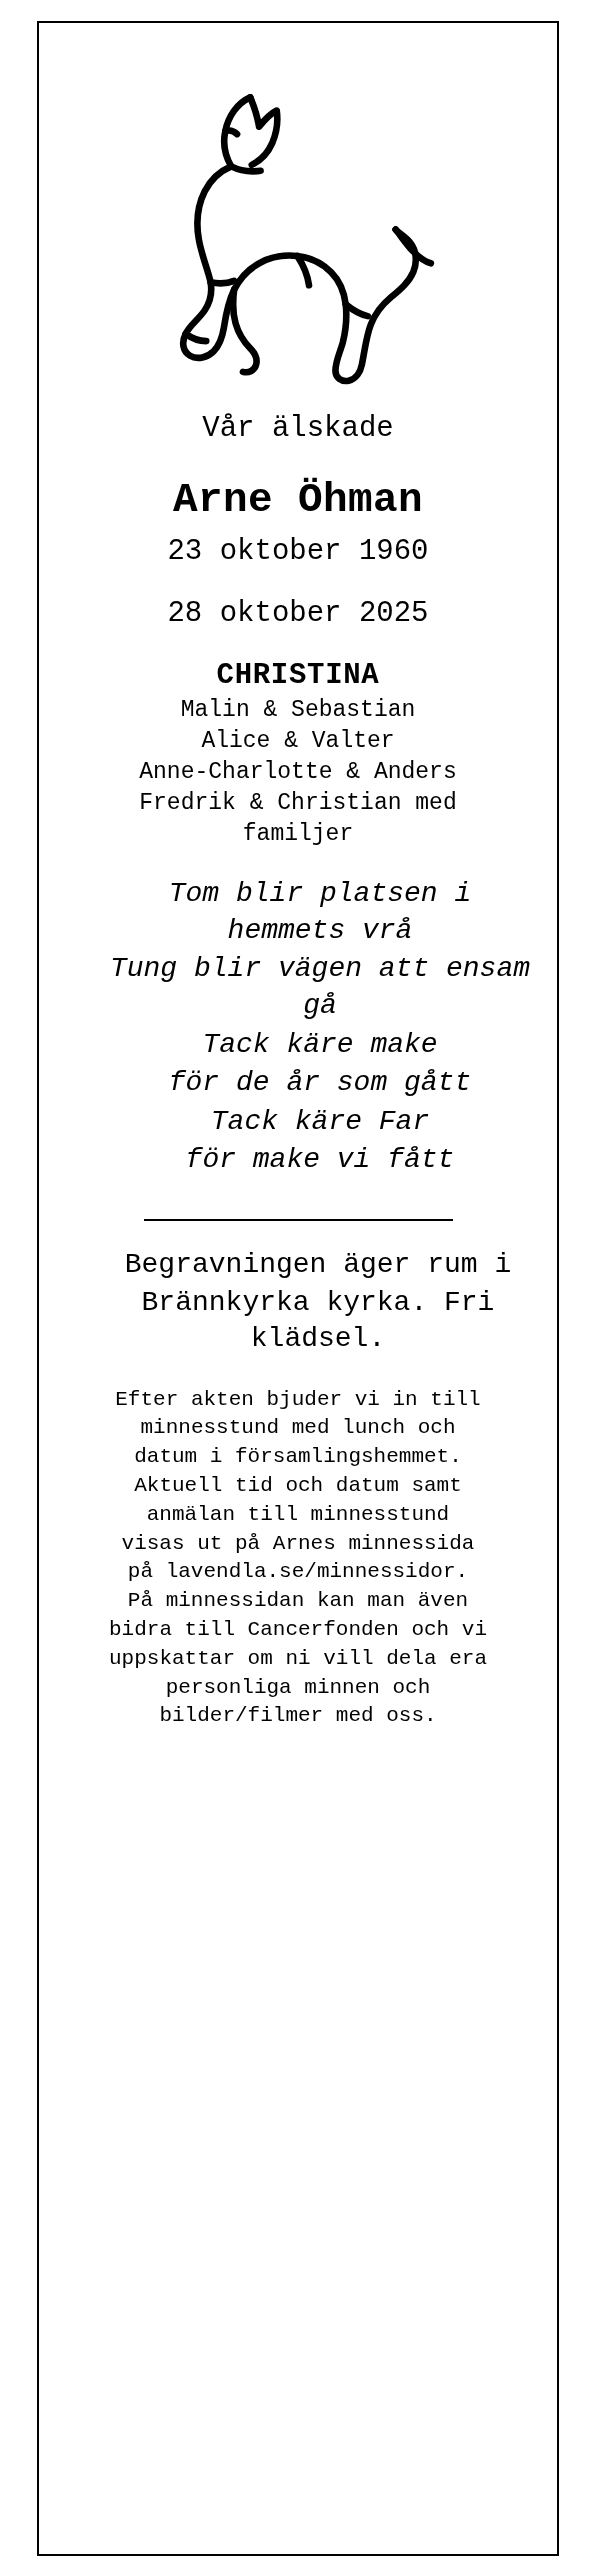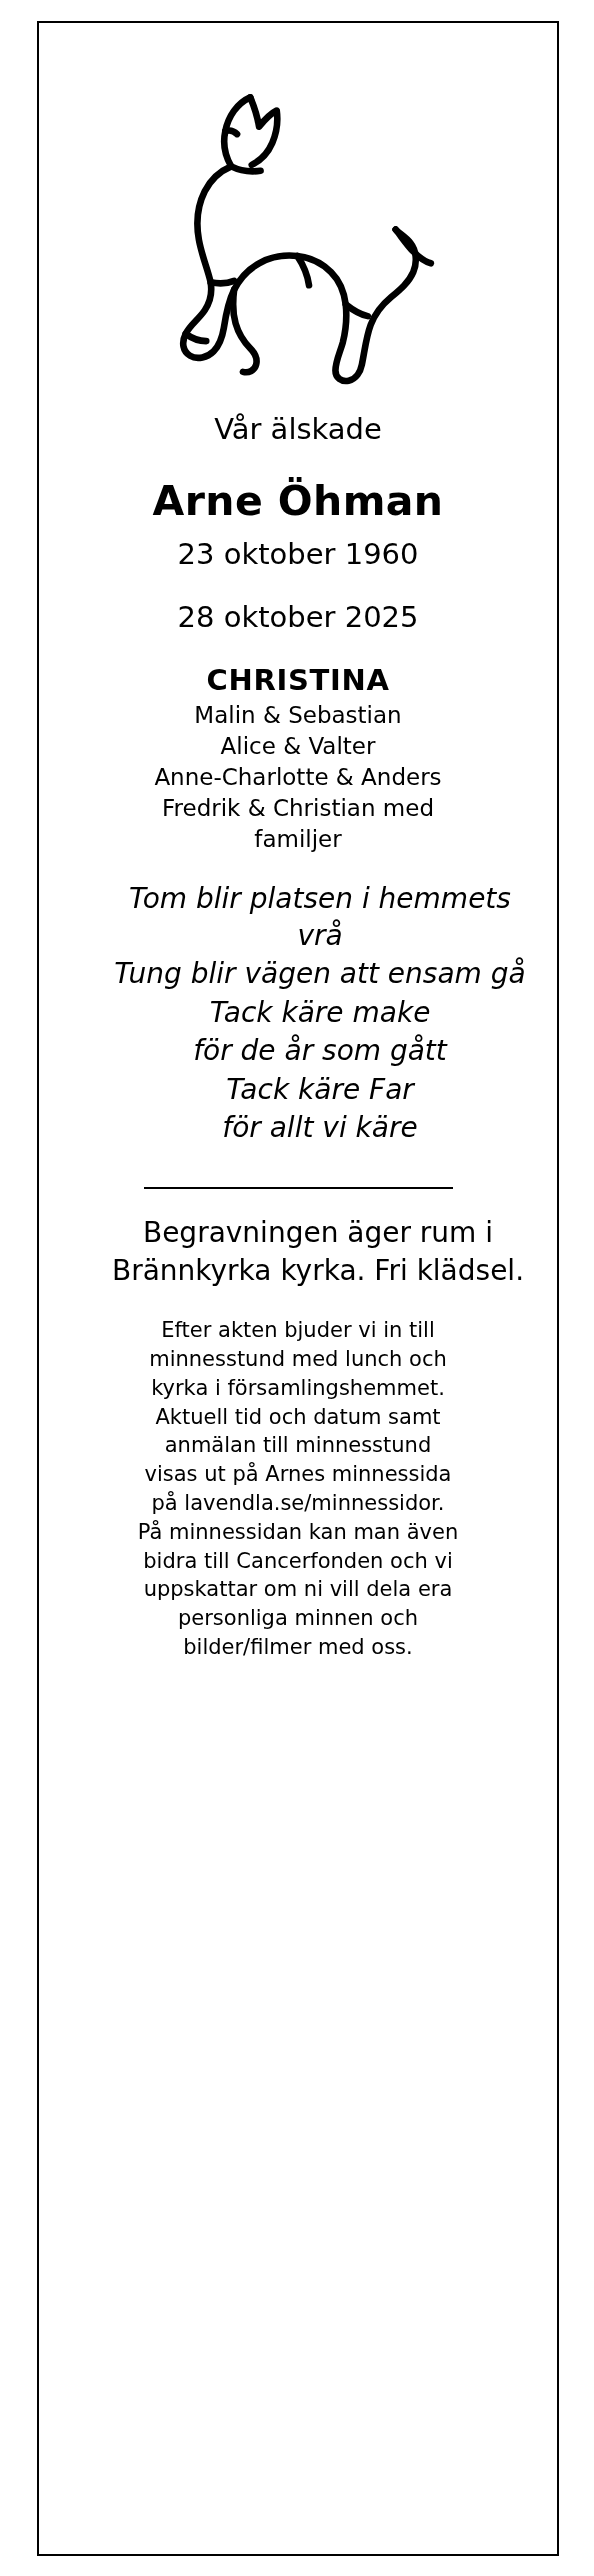--- a/index.html
+++ b/index.html
@@ -11,20 +11,21 @@
     width: 595px;
     font-family: "DejaVu Sans", sans-serif;
     color: #000000;
   }
   .page {
     position: relative;
     width: 595px;
     height: 2576px;
     background: #ffffff;
     box-sizing: border-box;
+    font-family: Liberation Mono, monospace;
   }
   .notice {
     position: absolute;
     left: 37px;
     top: 20.6px;
     width: 522px;
     height: 2535px;
     border: 2.2px solid #000000;
     background: #ffffff;
     box-sizing: border-box;
@@ -196,34 +197,34 @@
       <div>Fredrik &amp; Christian med</div>
       <div>familjer</div>
     </div>
 
     <div class="poem">
       <div>Tom blir platsen i hemmets vrå</div>
       <div>Tung blir vägen att ensam gå</div>
       <div>Tack käre make</div>
       <div>för de år som gått</div>
       <div>Tack käre Far</div>
-      <div>för allt vi käre</div>
+      <div>för make vi fått</div>
     </div>
 
     <div class="divider"></div>
 
     <div class="ceremony">
       <div>Begravningen äger rum i</div>
       <div>Brännkyrka kyrka. Fri klädsel.</div>
     </div>
 
     <div class="info">
       <div>Efter akten bjuder vi in till</div>
       <div>minnesstund med lunch och</div>
-      <div>kyrka i församlingshemmet.</div>
+      <div>datum i församlingshemmet.</div>
       <div>Aktuell tid och datum samt</div>
       <div>anmälan till minnesstund</div>
       <div>visas ut på Arnes minnessida</div>
       <div>på lavendla.se/minnessidor.</div>
       <div>På minnessidan kan man även</div>
       <div>bidra till Cancerfonden och vi</div>
       <div>uppskattar om ni vill dela era</div>
       <div>personliga minnen och</div>
       <div>bilder/filmer med oss.</div>
     </div>

